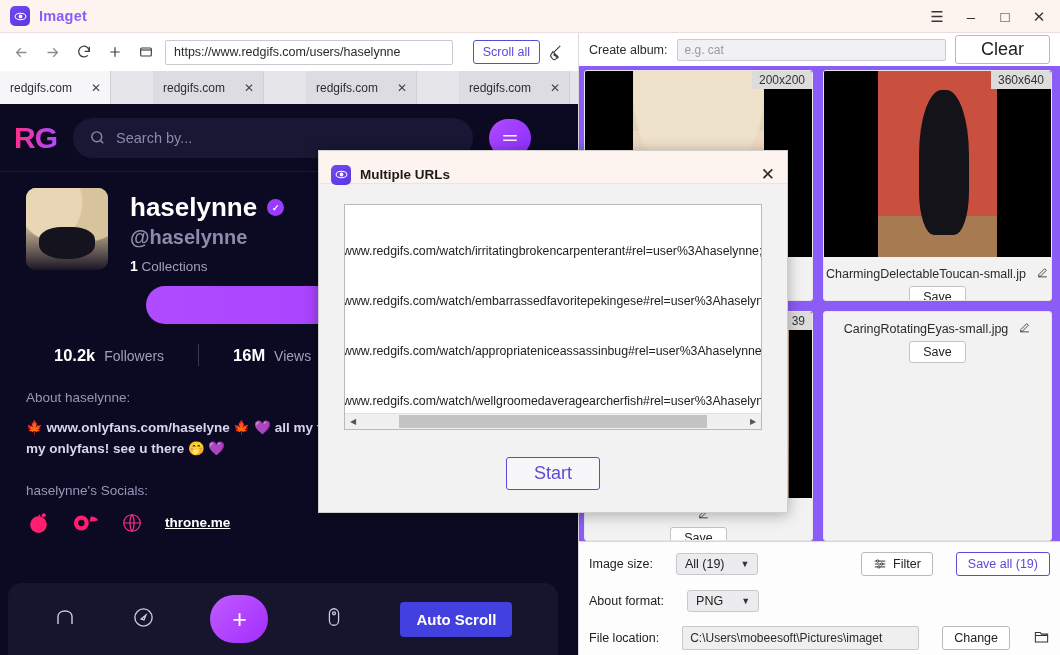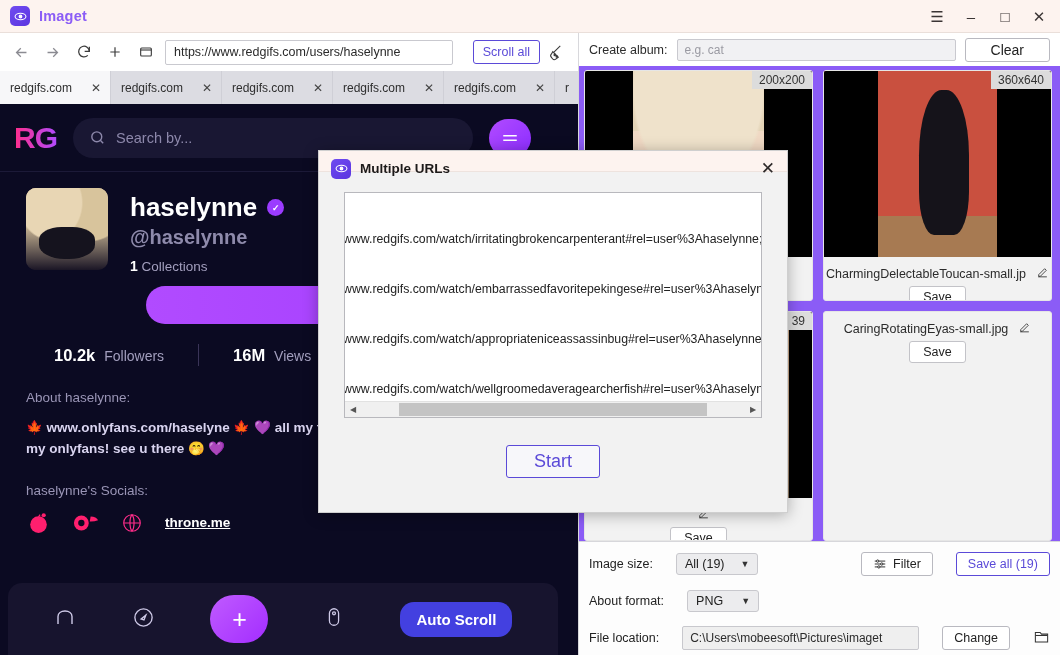--- a/index.html
+++ b/index.html
@@ -51,21 +51,21 @@
   .scroll-all-btn {
     flex: none; height: 24px; padding: 0 9px;
     border: 1px solid #5b4ad8; border-radius: 3px; background: #fff;
     color: #5b4ad8; font-size: 12.5px; display: flex; align-items: center;
   }
   .broom { width: 30px; height: 30px; display:flex; align-items:center; justify-content:center; flex:none; margin-left:2px;}
 
   
   .tabstrip {
     position: absolute; top: 71px; left: 0; width: 578px; height: 33px;
-    background: #e6e6ea; display: flex; align-items: flex-end; overflow: hidden;
+    background: #e6e6ea; display: flex; align-items: flex-end; overflow: hidden; gap: 42px;
   }
   .tab {
     height: 33px; width: 111px; flex: none;
     display: flex; align-items: center; justify-content: space-between;
     padding: 0 9px 0 10px; font-size: 12px; color: #2e2e2e;
     background: #dcdce2; border-right: 1px solid #cfcfd6;
   }
   .tab.active { background: #f7f7f9; }
   .tab-x { color: #444; font-size: 12px; margin-left: 4px; }
   .tab.partial { width: 26px; padding-right: 0; overflow: hidden; }
@@ -140,21 +140,21 @@
     display: flex; align-items: center; justify-content: space-around; padding: 0 18px;
   }
   .rg-bb-ico { color: #cfcae8; }
   .rg-plus {
     width: 58px; height: 48px; border-radius: 24px;
     background: linear-gradient(135deg,#c05bff,#a32dff);
     display: flex; align-items: center; justify-content: center; color: #fff; font-size: 25px;
   }
   .rg-autoscroll {
     background: #4340e0; color: #fff; font-weight: bold; font-size: 15px;
-    padding: 9px 16px; border-radius: 14px;
+    padding: 9px 16px; border-radius: 4px;
   }
   
   .page-sb {
     position: absolute; top: 104px; right: 0; width: 14px; height: 551px;
     background: #f0f0f0; border-left: 1px solid #ddd;
   }
   .page-sb .thumb { position: absolute; left: 2px; top: 24px; width: 10px; height: 176px; background: #c8c8c8; }
   .page-sb .arrow { position:absolute; left:0; width:14px; height:16px; display:flex; align-items:center; justify-content:center; color:#6a6a6a; font-size:8px;}
 
   
@@ -166,21 +166,21 @@
     height: 33px; display: flex; align-items: center; padding: 0 10px; gap: 9px;
     background: #fff;
   }
   .album-lbl { font-size: 12.5px; color: #2b2b2b; }
   .album-input {
     flex: 1; height: 22px; border: 1px solid #c9c9cf; background: #f1f1f3; border-radius: 2px;
     display: flex; align-items: center; padding: 0 7px; font-size: 12px; color: #9a9aa2;
   }
   .clear-btn {
     border: 1px solid #b9b9c0; background: #fff; border-radius: 3px;
-    font-size: 14px; color: #232323; padding: 3px 25px;
+    font-size: 18px; color: #232323; padding: 3px 25px;
   }
   .grid {
     position: absolute; top: 33px; left: 0; right: 0; bottom: 126px;
     padding: 4px 8px 0 5px; overflow: hidden;
     display: grid; grid-template-columns: 1fr 1fr; gap: 10px;
     align-content: start;
   }
   .card { background: #f2f2f2; border: 1px solid #e6e6e6; border-radius: 3px; overflow: hidden; }
   .thumb-wrap { position: relative; height: 186px; background: #000; overflow: hidden; }
   .thumb-dim {
@@ -245,21 +245,21 @@
     flex: 1; border: 1px solid #c8c8cd; background: #efefef; border-radius: 2px;
     font-size: 12px; color: #2b2b2b; padding: 4px 7px; overflow: hidden; white-space: nowrap;
   }
 
   
   .modal {
     position: absolute; left: 318px; top: 150px; width: 470px; height: 363px;
     background: #f2f2f2; border: 1px solid #cfcfcf; box-shadow: 0 2px 14px rgba(0,0,0,.3);
   }
   .modal-head {
-    height: 21px; background: #fdf3ef; display: flex; align-items: center;
+    height: 33px; background: #fdf3ef; display: flex; align-items: center;
     padding: 15px 12px 0 12px; border-bottom: 1px solid #eee3de;
   }
   .modal-title { font-size: 13.5px; font-weight: bold; color: #1d1a1a; margin-left: 9px; }
   .modal-x { margin-left: auto; font-size: 17px; color: #2e2a2a; }
   .modal-body { padding: 20px 25px 0 25px; }
   .url-box {
     height: 226px; border: 1px solid #b8b8bd; background: #fff;
     position: relative; overflow: hidden;
   }
   .url-lines {

